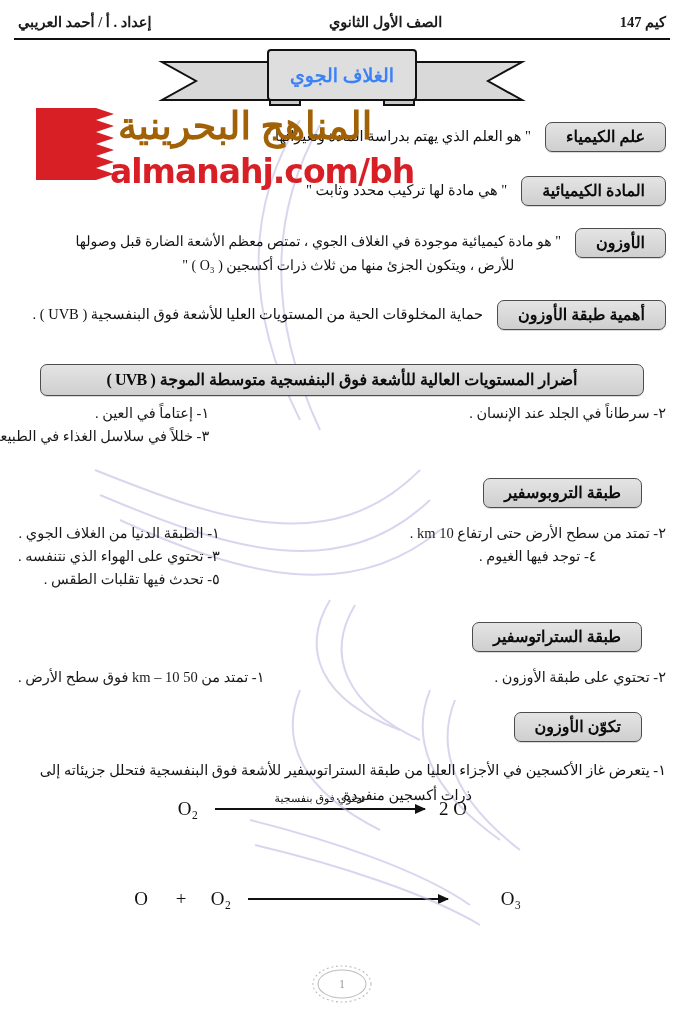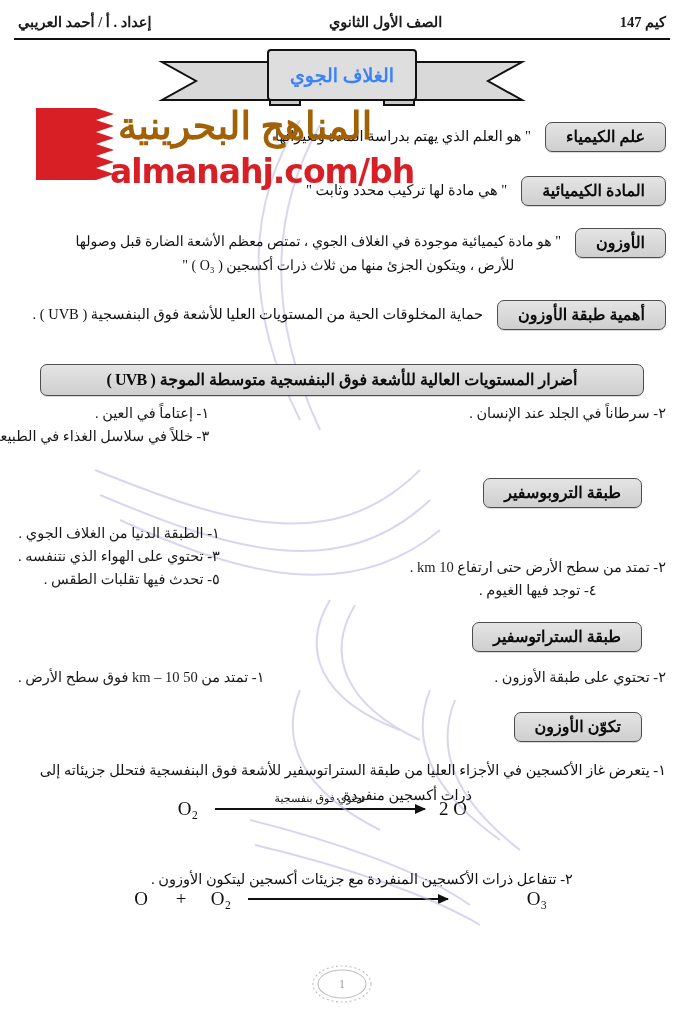--- a/index.html
+++ b/index.html
@@ -306,21 +306,21 @@
       </div>
     </div>
 
     <div class="row" style="top:478px; right:18px; left:18px;">
       <div style="text-align:right; padding-right:24px;">
         <div class="tag">طبقة التروبوسفير</div>
       </div>
     </div>
     <div class="row list" style="top:522px; right:18px; left:18px;">
       <div class="two-col">
-        <div class="col-l" style="padding-left:12px;margin-top:34px;">
+        <div class="col-l" style="padding-left:12px;">
           <div class="li">٢- تمتد من سطح الأرض حتى ارتفاع 10 km .</div>
           <div class="li" style="text-align:center;">٤- توجد فيها الغيوم .</div>
         </div>
         <div class="col-r" style="padding-right:60px;">
           <div class="li">١- الطبقة الدنيا من الغلاف الجوي .</div>
           <div class="li">٣- تحتوي على الهواء الذي نتنفسه .</div>
           <div class="li">٥- تحدث فيها تقلبات الطقس .</div>
         </div>
       </div>
     </div>
@@ -345,43 +345,40 @@
       <div style="text-align:right; padding-right:24px;">
         <div class="tag">تكوّن الأوزون</div>
       </div>
     </div>
 
     <div class="row defn" style="top:758px; right:18px; left:22px; line-height:1.72;">
       <div>١- يتعرض غاز الأكسجين في الأجزاء العليا من طبقة الستراتوسفير للأشعة فوق البنفسجية فتحلل جزيئاته إلى</div>
       <div style="text-align:center; padding-left:120px;">ذرات أكسجين منفردة .</div>
     </div>
 
-    <div class="row defn" style="top:868px; right:18px; left:18px; text-align:center; padding-left:40px;">
-      <div>٢- تتفاعل ذرات الأكسجين المنفردة مع جزيئات أكسجين ليتكون الأوزون .</div>
-    </div>
   </div>
 
   <div class="eq" style="top:798px; left:175px;">
     <span class="species">O₂</span>
     <span class="arrow-wrap">
       <span class="arrow-line" style="width:210px;"></span>
       <span class="arrow-label">تحتوي فوق بنفسجية</span>
     </span>
     <span class="species">2 O</span>
   </div>
 
   <div class="eq" style="top:888px; left:128px;">
     <span class="species">O</span>
     <span class="species" style="margin:0 14px;">+</span>
     <span class="species">O₂</span>
     <span class="arrow-wrap">
       <span class="arrow-line" style="width:200px;"></span>
       <span class="arrow-label"></span>
     </span>
-    <span class="species" style="margin-left:62px;">O₃</span>
+    <span class="species" style="margin-left:36px;">O₃</span>
   </div>
 
   <div class="page-badge">
     <svg width="72" height="44" viewBox="0 0 72 44" aria-hidden="true">
       <g fill="none" stroke="#bdbdbd" stroke-width="1.1">
         <ellipse cx="36" cy="22" rx="24" ry="14"></ellipse>
         <ellipse cx="36" cy="22" rx="29" ry="18" stroke-dasharray="2 2.6"></ellipse>
       </g>
     </svg>
     <div class="num">1</div>

